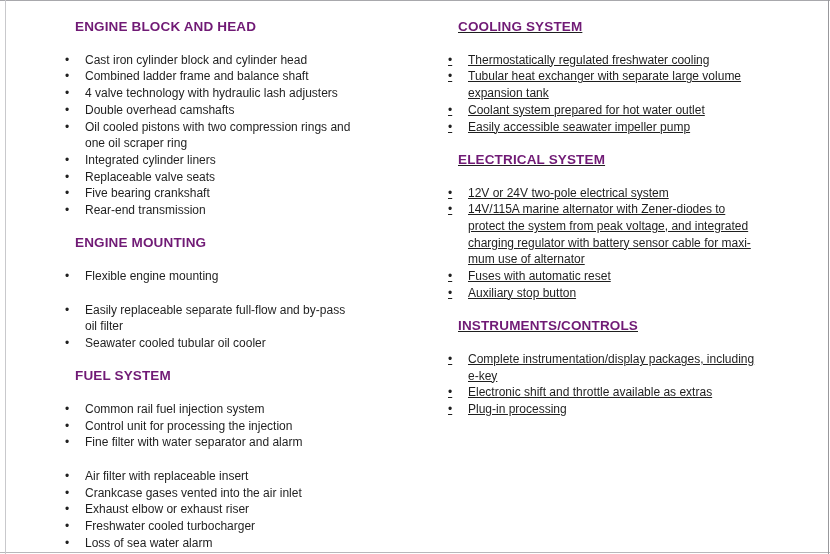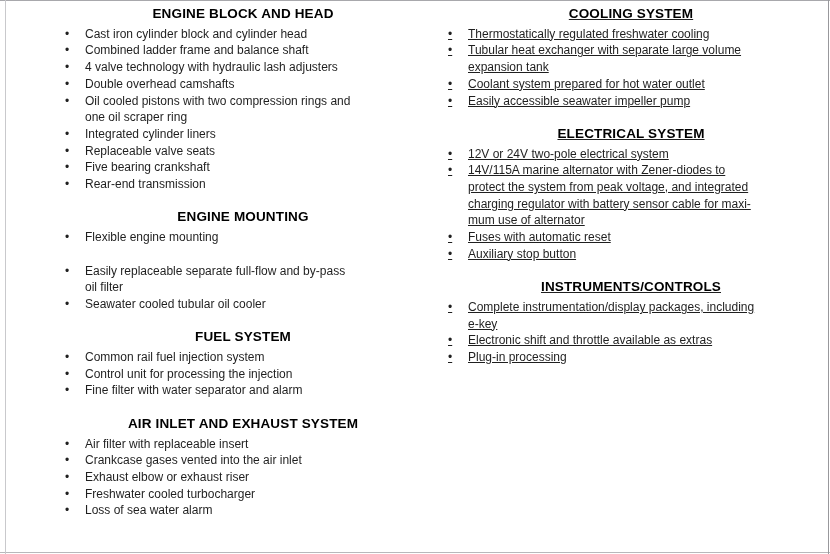--- a/index.html
+++ b/index.html
@@ -28,28 +28,27 @@
     position: absolute;
     top: 3px;
   }
   .col-left  { left: 59px;  width: 368px; }
   .col-right { left: 442px; width: 378px; text-decoration: underline; }
 
   section.spec-section { margin: 0; }
   section.spec-section + section.spec-section { margin-top: 16.7px; }
 
   h2.sec-title {
-    margin: 3px;
+    margin: 16px;
     font-size: 13.5px;
     font-weight: bold;
     line-height: 16.7px;
     letter-spacing: 0.15px;
-    color: #000000;
+    color: #701a75;
     white-space: nowrap;
-    text-align: center;
   }
   ul.feature-list {
     margin: 0;
     padding: 0;
     list-style: none;
   }
   li.feature-item {
     display: flex;
     align-items: flex-start;
     font-size: 12px;
@@ -151,21 +150,20 @@
           <span class="bullet">•</span>
           <span class="txt">Control unit for processing the injection</span>
         </li>
         <li class="feature-item">
           <span class="bullet">•</span>
           <span class="txt">Fine filter with water separator and alarm</span>
         </li>
       </ul>
     </section>
     <section class="spec-section">
-      <h2 class="sec-title">AIR INLET AND EXHAUST SYSTEM</h2>
       <ul class="feature-list">
         <li class="feature-item">
           <span class="bullet">•</span>
           <span class="txt">Air filter with replaceable insert</span>
         </li>
         <li class="feature-item">
           <span class="bullet">•</span>
           <span class="txt">Crankcase gases vented into the air inlet</span>
         </li>
         <li class="feature-item">

